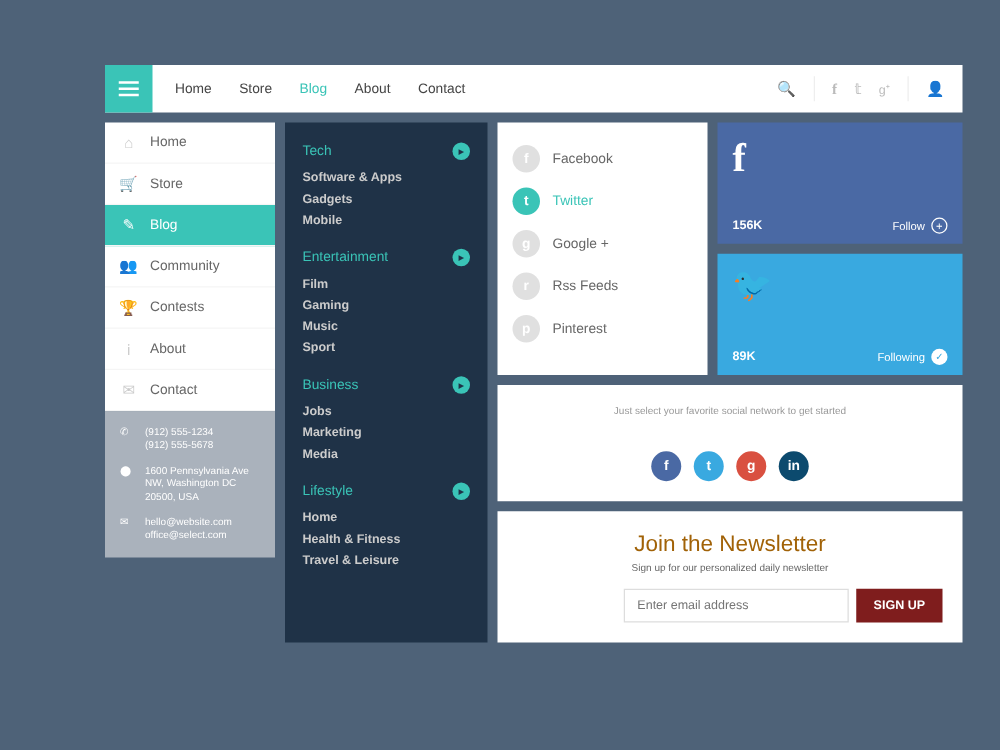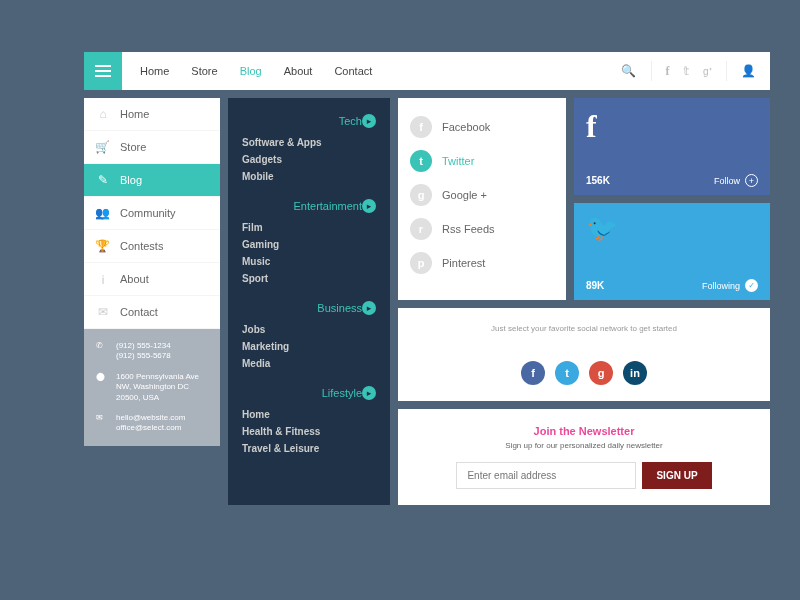--- a/index.html
+++ b/index.html
@@ -21,21 +21,21 @@
 .side-menu { background: #fff; }
 .side-item { display: flex; align-items: center; gap: 10px; padding: 9px 12px; font-size: 11px; color: #666; cursor: pointer; border-bottom: 1px solid #f5f5f5; }
 .side-item.active { background: #3ac4b7; color: #fff; }
 .side-icon { width: 14px; height: 14px; display: flex; align-items: center; justify-content: center; color: #ccc; font-size: 12px; }
 .side-item.active .side-icon { color: #fff; }
 .contact-box { background: #aab2bc; padding: 12px; color: #fff; font-size: 8px; line-height: 1.3; }
 .contact-row { display: flex; gap: 8px; margin-bottom: 10px; }
 .contact-icon { width: 12px; flex-shrink: 0; }
 .categories { width: 162px; background: #1f3247; padding: 10px 0; }
 .cat-group { padding: 6px 14px 8px; }
-.cat-header { display: flex; justify-content: flex-end; align-items: center; color: #3ac4b7; font-size: 11px; margin-bottom: 6px; cursor: pointer; }
+.cat-header { display: flex; justify-content: space-between; align-items: center; color: #3ac4b7; font-size: 11px; margin-bottom: 6px; cursor: pointer; }
 .cat-arrow { width: 14px; height: 14px; border-radius: 50%; background: #3ac4b7; color: #1f3247; display: flex; align-items: center; justify-content: center; font-size: 9px; }
 .cat-sub { color: #ccc; font-size: 10px; padding: 3px 0; cursor: pointer; font-weight: bold; }
 .right-col { flex: 1; display: flex; flex-direction: column; gap: 8px; }
 .row1 { display: flex; gap: 8px; }
 .social-list { background: #fff; width: 168px; padding: 12px; }
 .social-item { display: flex; align-items: center; gap: 10px; padding: 6px 0; font-size: 11px; color: #666; cursor: pointer; }
 .social-item.active { color: #3ac4b7; }
 .social-circ { width: 22px; height: 22px; border-radius: 50%; background: #e0e0e0; color: #fff; display: flex; align-items: center; justify-content: center; font-size: 11px; font-weight: bold; }
 .social-item.active .social-circ { background: #3ac4b7; }
 .cards-col { flex: 1; display: flex; flex-direction: column; gap: 8px; }
@@ -50,23 +50,23 @@
 .signin-box { background: #fff; padding: 16px; text-align: center; }
 .signin-title { font-size: 15px; color: #333; margin-bottom: 4px; }
 .signin-sub { font-size: 8px; color: #999; margin-bottom: 28px; }
 .signin-icons { display: flex; justify-content: center; gap: 10px; }
 .sic { width: 24px; height: 24px; border-radius: 50%; color: #fff; display: flex; align-items: center; justify-content: center; font-size: 11px; font-weight: bold; cursor: pointer; }
 .sic.fb { background: #4a69a4; }
 .sic.tw { background: #39a9e0; }
 .sic.gp { background: #d95040; }
 .sic.in { background: #0c4a6e; }
 .newsletter-box { background: #fff; padding: 16px; text-align: center; }
-.news-title { font-size: 11px; color: #ec4899; font-weight: bold; margin-bottom: 4px; }
+.news-title { font-size: 18px; color: #a16207; font-weight: normal; margin-bottom: 4px; }
 .news-sub { font-size: 8px; color: #666; margin-bottom: 12px; }
-.news-form { display: flex; gap: 6px; justify-content: center; }
+.news-form { display: flex; gap: 6px; justify-content: flex-end; }
 .news-input { border: 1px solid #ddd; padding: 7px 10px; font-size: 10px; width: 180px; }
 .news-btn { background: #7f1d1d; color: #fff; border: none; padding: 7px 14px; font-size: 10px; font-weight: bold; cursor: pointer; }
 </style>
 </head>
 <body>
 
 <div class="container">
   <div class="topnav">
     <div class="hamburger">
         <div class="hamburger-lines"></div>

